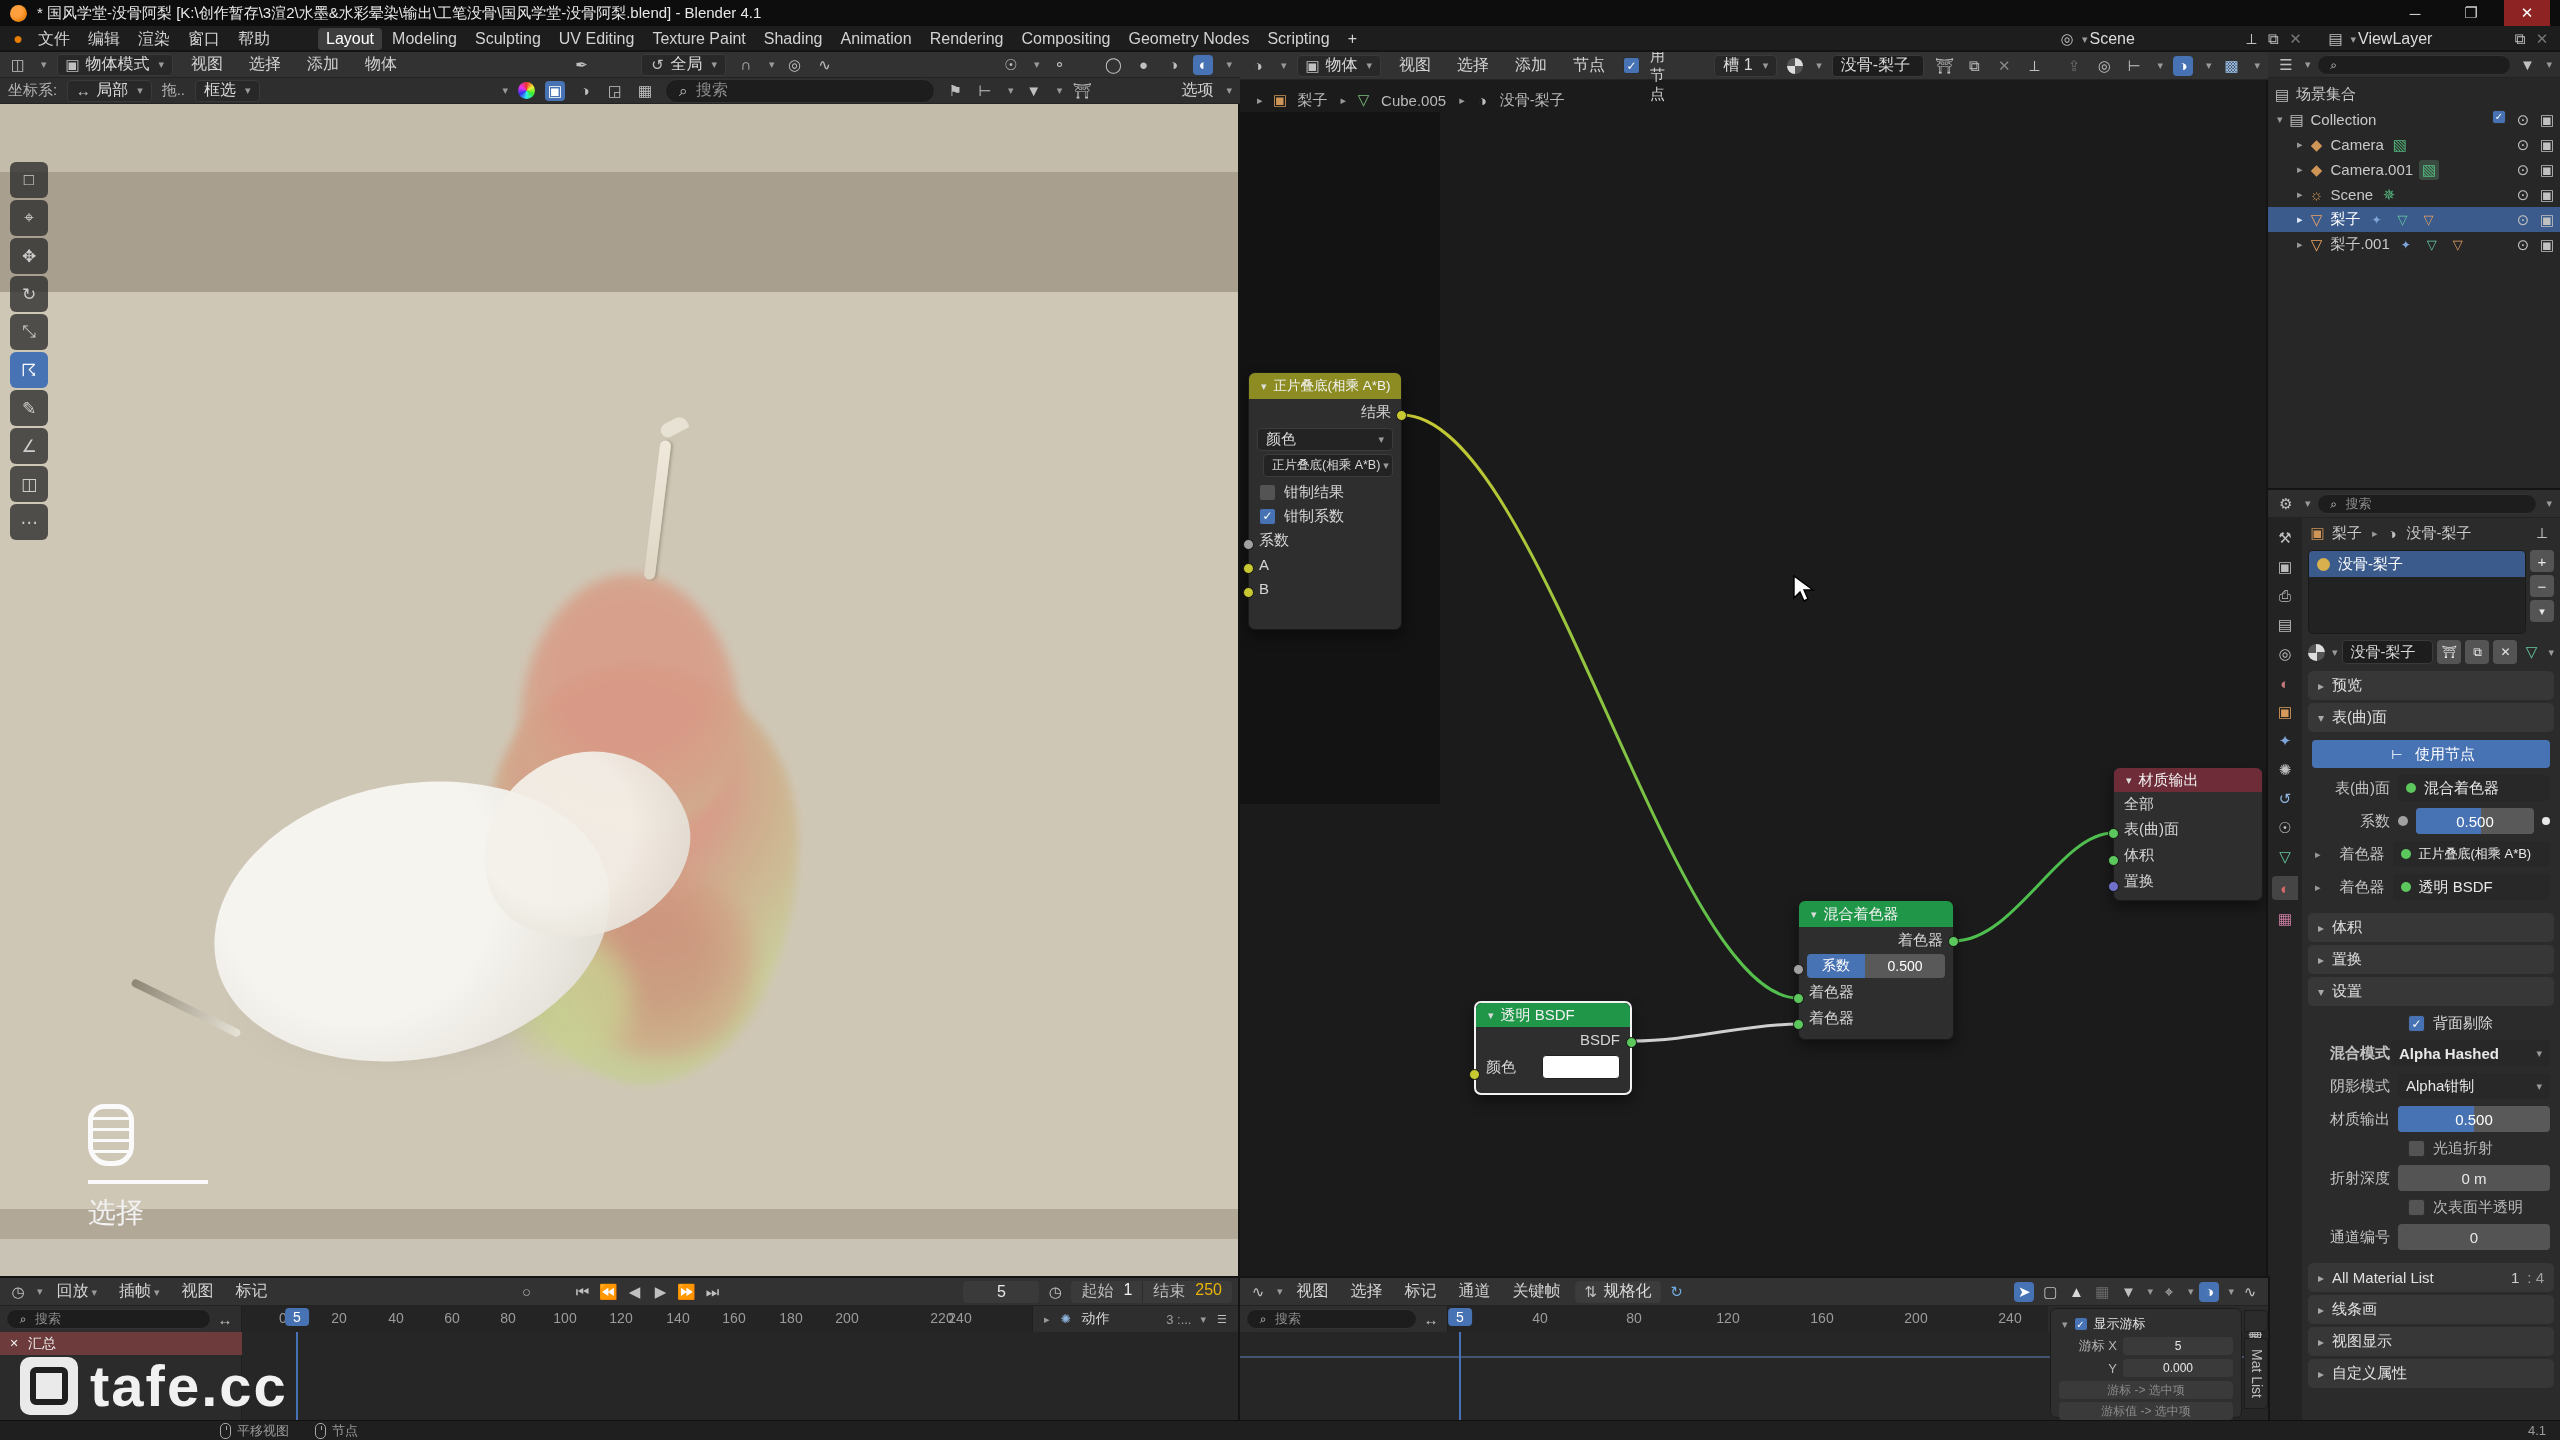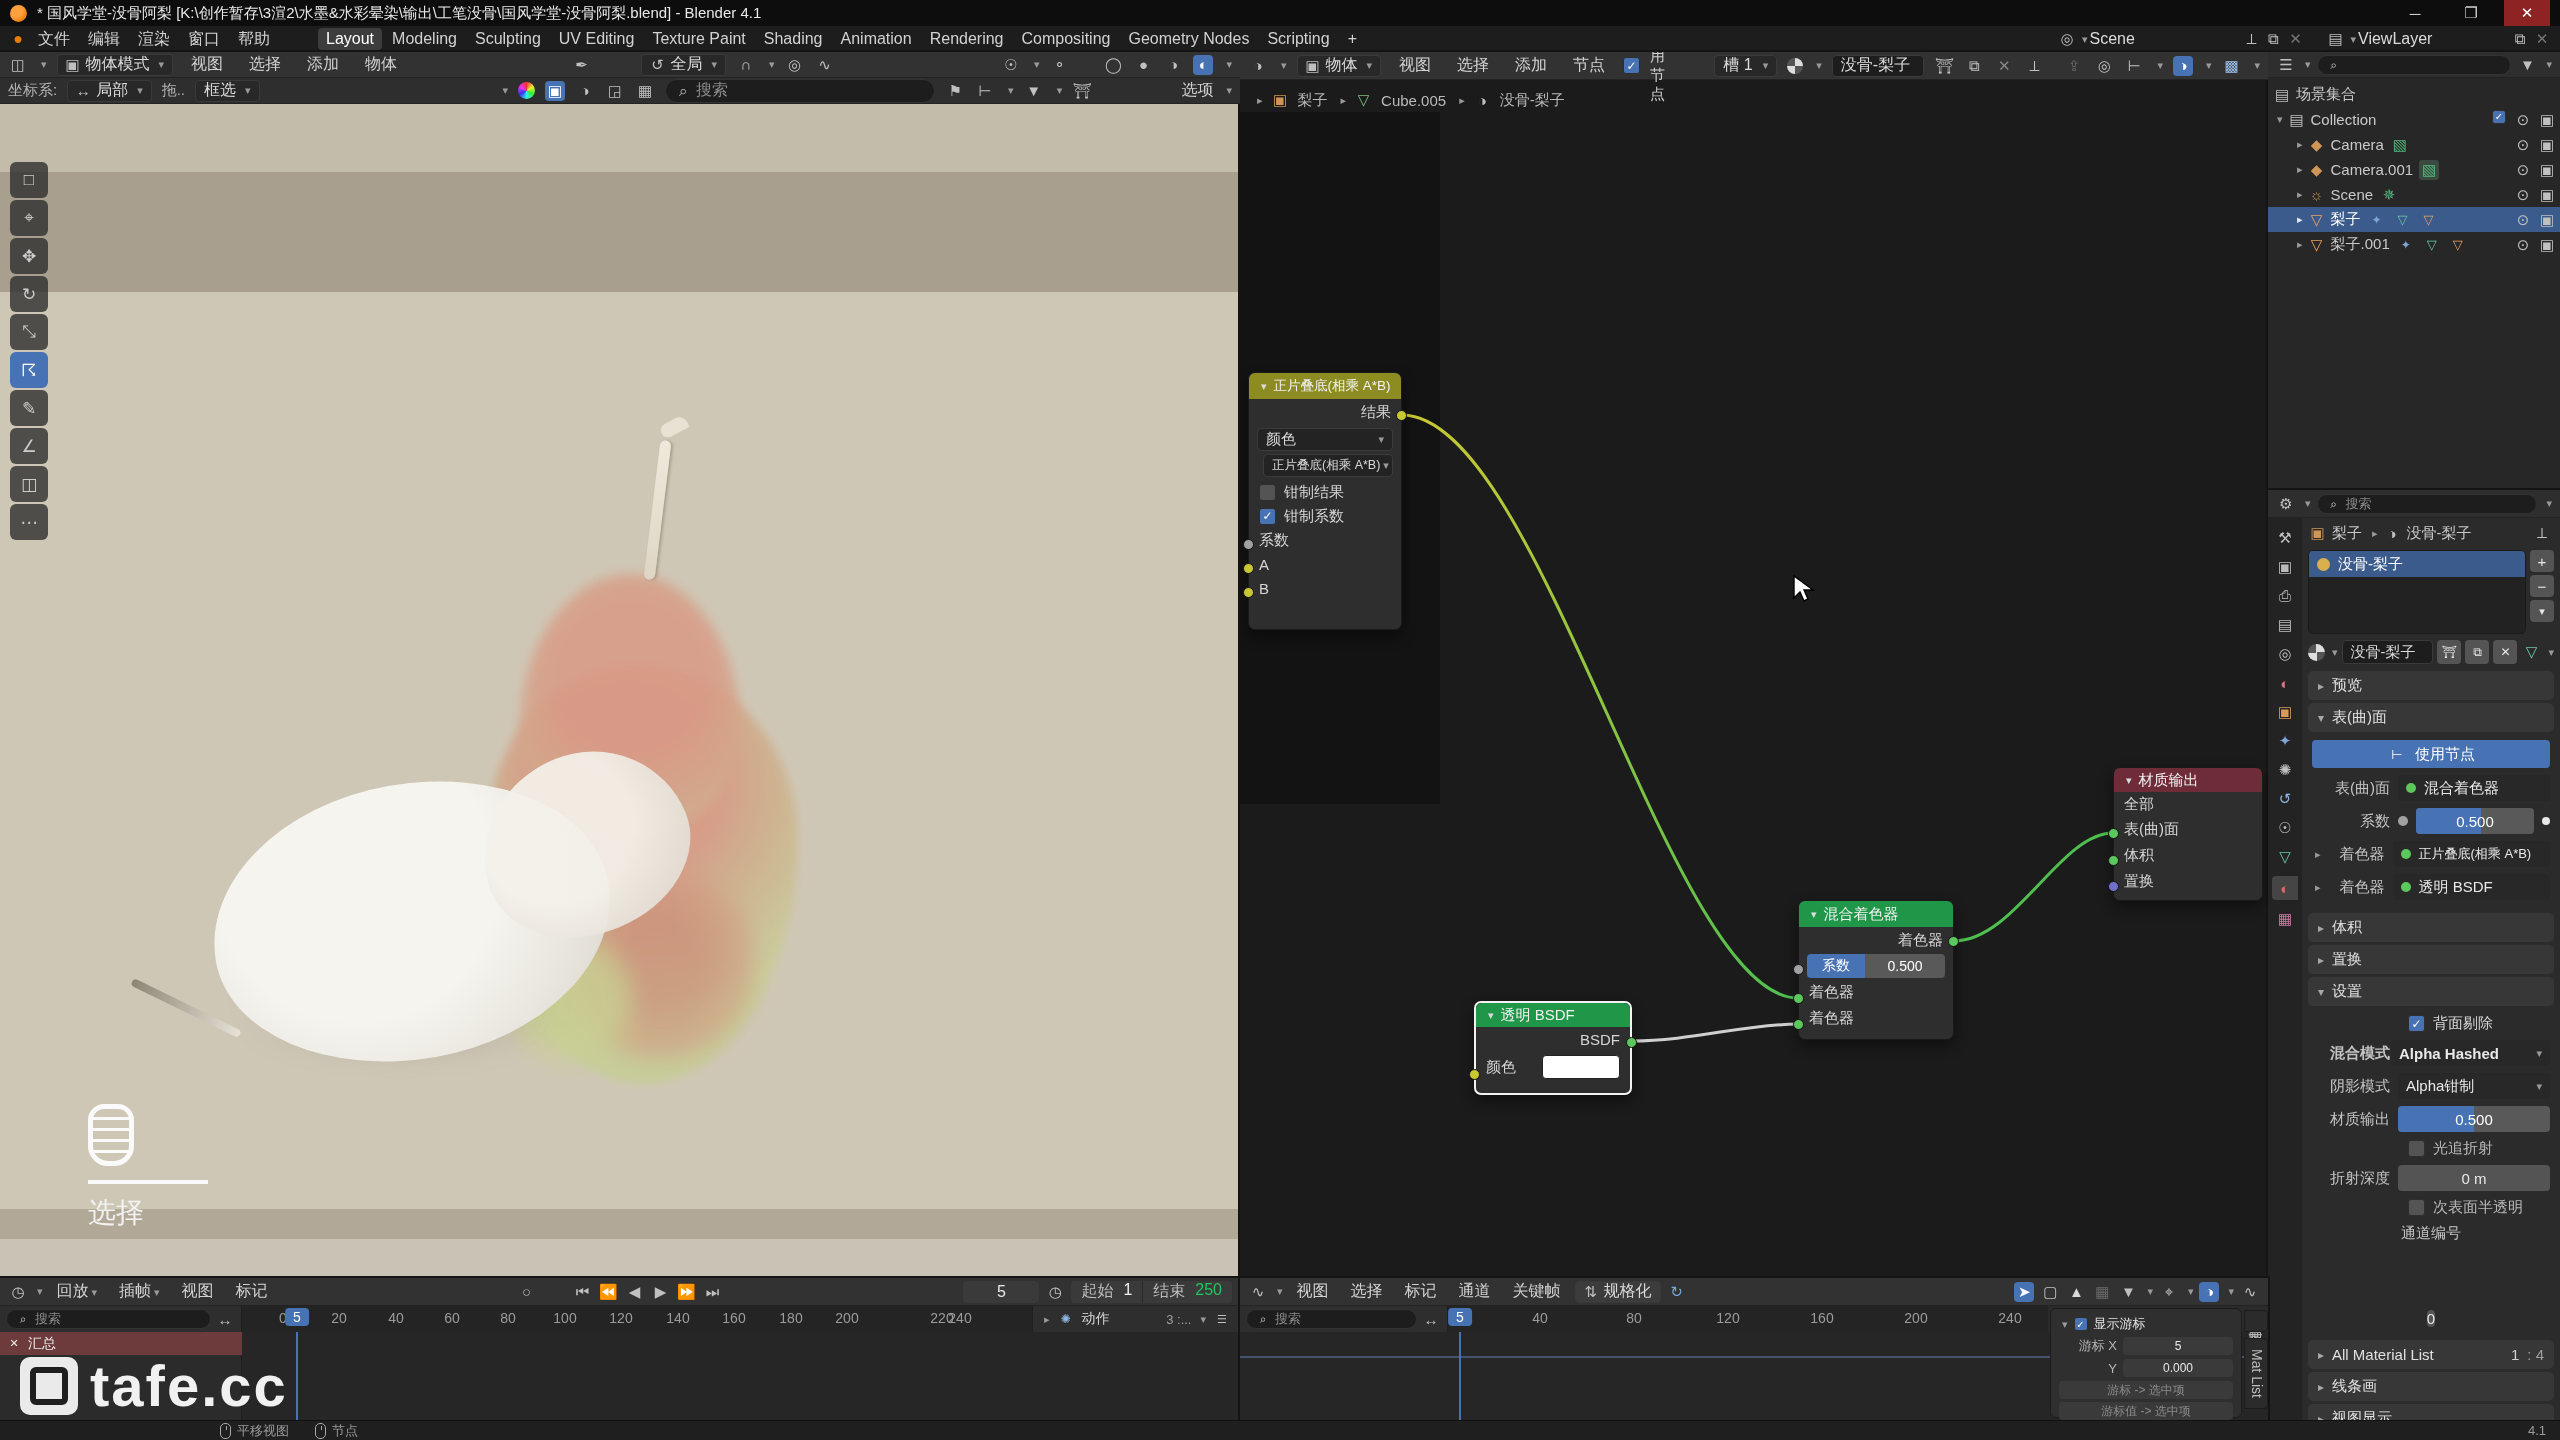--- a/index.html
+++ b/index.html
@@ -622,21 +622,21 @@
         <div class="row" style="gap:8px;">
           <span style="flex:0 0 78px;text-align:right;color:#c3c3c3;">折射深度</span>
           <span class="fld" style="flex:1;">
               <span>0 m</span>
             </span>
         </div>
         <div class="row" style="gap:8px;padding-left:96px;">
           <span class="cb"></span>
           <span style="color:#b9b9b9;">次表面半透明</span>
         </div>
-        <div class="row" style="gap:8px;flex-direction:column;">
+        <div class="row" style="gap:8px;">
           <span style="flex:0 0 78px;text-align:right;color:#c3c3c3;">通道编号</span>
           <span class="fld" style="flex:1;">
               <span>0</span>
             </span>
         </div>
       </div>
 
       <div class="panel-h">
           <span class="tri">▸</span>
           <span>All Material List</span>
@@ -682,21 +682,21 @@
         </span>
       <span class="ico">◷</span>
       <div class="row" style="background:#3a3a3a;border-radius:4px;height:22px;overflow:hidden;">
         <span style="padding:0 10px;color:#bbb;display:flex;gap:10px;">
             <span>起始</span>
             <span style="color:#eee;">1</span>
           </span>
         <span style="width:1px;background:#2b2b2b;height:100%;"></span>
         <span style="padding:0 10px;color:#bbb;display:flex;gap:10px;">
             <span>结束</span>
-            <span style="color:#22c55e;">250</span>
+            <span style="color:#eab308;">250</span>
           </span>
       </div>
     </div>
 
     <div class="abs" style="left:0;top:28px;width:242px;height:26px;background:#2e2e2e;border-right:1px solid #1f1f1f;display:flex;align-items:center;gap:4px;padding:0 6px;">
       <span class="srch" style="flex:1;height:20px;">
           <span class="ico" style="width:12px;font-size:12px;">⌕</span>
           <span style="font-size:13px;">搜索</span>
         </span>
       <span class="ico">↔</span>

